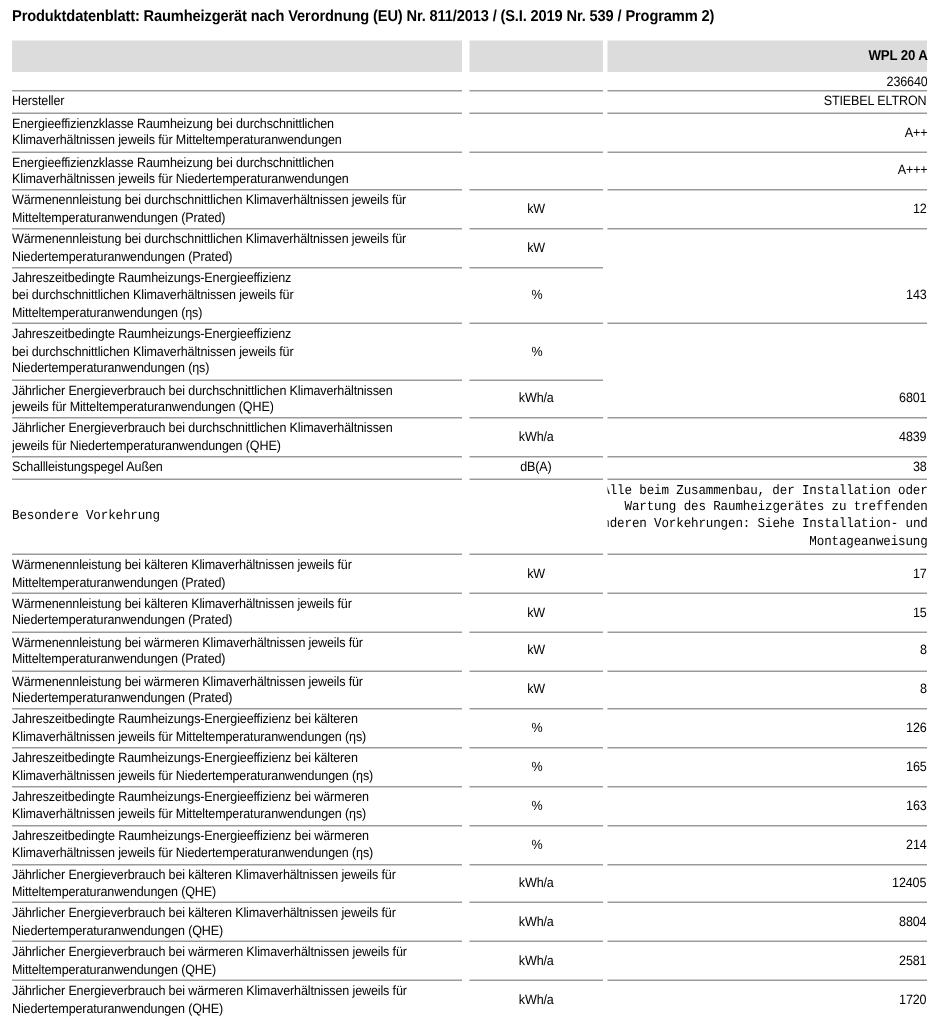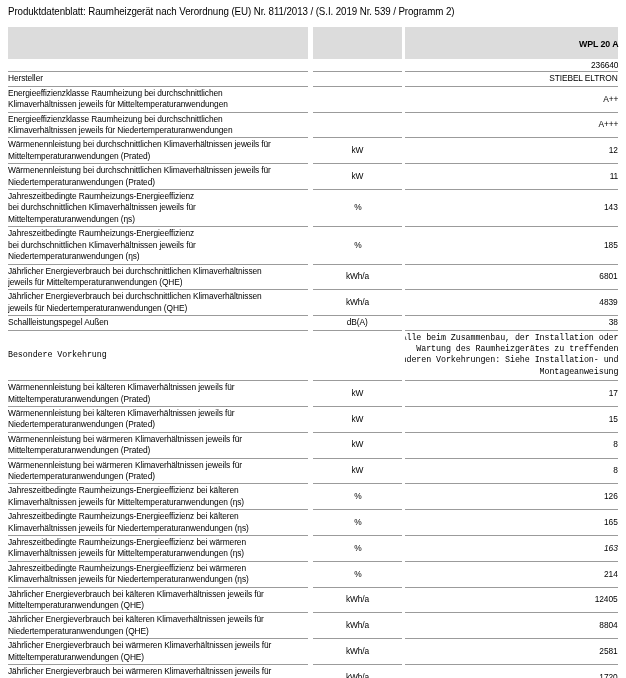--- a/index.html
+++ b/index.html
@@ -5,23 +5,23 @@
   html,body { margin:0; padding:0; }
   body {
     width:626px; height:678px; box-sizing:border-box;
     padding:6px 8px 0 8px;
     background:#ffffff; color:#000000;
     font-family:"Liberation Sans","DejaVu Sans",sans-serif;
     font-size:9px; line-height:11.4px; letter-spacing:-0.1px;
     overflow:hidden;
   }
   .sq { display:inline-block; transform:scaleX(0.93); transform-origin:0 50%; white-space:pre; }
-  .title { font-size:10.5px; font-weight:normal; margin-bottom:10px; white-space:pre; overflow:hidden; }
-
-  .head-row { display:flex; height:32px; }
+  .title { font-size:10.5px; font-weight:bold; margin-bottom:10px; white-space:pre; overflow:hidden; }
+
+  .head-row { display:flex; height:21px; }
   .hc { background:#dcdcdc; }
   .h1 { width:300px; margin-right:5px; }
   .h2 { width:89px; margin-right:3px; }
   .h3 { flex:1; display:flex; align-items:center; justify-content:flex-end; font-weight:bold; font-size:9.5px; }
   .h3 .sq { transform-origin:100% 50%; }
 
   .row { display:flex; }
   .c { border-bottom:1px solid #9b9b9b; box-sizing:border-box; min-height:13px; }
   .c1 { width:300px; margin-right:5px; padding:1px 0; overflow:hidden; }
   .c2 { width:89px; margin-right:3px; display:flex; align-items:center; justify-content:center; }
@@ -91,44 +91,38 @@
       <div class="c c3" style="border-bottom-color: rgb(155, 155, 155);">
         <span class="sq">12</span>
       </div>
     </div>
     <div class="row">
       <div class="c c1" style="border-bottom-color: rgb(155, 155, 155);"><span class="sq">Wärmenennleistung bei durchschnittlichen Klimaverhältnissen jeweils für
 Niedertemperaturanwendungen (Prated)</span></div>
       <div class="c c2" style="border-bottom-color: rgb(155, 155, 155);">
         <span class="sq">kW</span>
       </div>
-      <div class="c c3" style="border-bottom-color: rgb(155, 155, 155);">
-        <span class="sq">11</span>
-      </div>
     </div>
     <div class="row">
       <div class="c c1" style="border-bottom-color: rgb(155, 155, 155);"><span class="sq">Jahreszeitbedingte Raumheizungs-Energieeffizienz
 bei durchschnittlichen Klimaverhältnissen jeweils für
 Mitteltemperaturanwendungen (ηs)</span></div>
       <div class="c c2" style="border-bottom-color: rgb(155, 155, 155);">
         <span class="sq">%</span>
       </div>
       <div class="c c3" style="border-bottom-color: rgb(155, 155, 155);">
         <span class="sq">143</span>
       </div>
     </div>
     <div class="row">
       <div class="c c1" style="border-bottom-color: rgb(155, 155, 155);"><span class="sq">Jahreszeitbedingte Raumheizungs-Energieeffizienz
 bei durchschnittlichen Klimaverhältnissen jeweils für
 Niedertemperaturanwendungen (ηs)</span></div>
       <div class="c c2" style="border-bottom-color: rgb(155, 155, 155);">
         <span class="sq">%</span>
-      </div>
-      <div class="c c3" style="border-bottom-color: rgb(155, 155, 155);">
-        <span class="sq">185</span>
       </div>
     </div>
     <div class="row">
       <div class="c c1" style="border-bottom-color: rgb(155, 155, 155);"><span class="sq">Jährlicher Energieverbrauch bei durchschnittlichen Klimaverhältnissen
 jeweils für Mitteltemperaturanwendungen (QHE)</span></div>
       <div class="c c2" style="border-bottom-color: rgb(155, 155, 155);">
         <span class="sq">kWh/a</span>
       </div>
       <div class="c c3" style="border-bottom-color: rgb(155, 155, 155);">
         <span class="sq">6801</span>
@@ -226,21 +220,21 @@
       <div class="c c3" style="border-bottom-color: rgb(155, 155, 155);">
         <span class="sq">165</span>
       </div>
     </div>
     <div class="row">
       <div class="c c1" style="border-bottom-color: rgb(155, 155, 155);"><span class="sq">Jahreszeitbedingte Raumheizungs-Energieeffizienz bei wärmeren
 Klimaverhältnissen jeweils für Mitteltemperaturanwendungen (ηs)</span></div>
       <div class="c c2" style="border-bottom-color: rgb(155, 155, 155);">
         <span class="sq">%</span>
       </div>
-      <div class="c c3" style="border-bottom-color: rgb(155, 155, 155); font-style: italic;">
+      <div class="c c3" style="border-bottom-color: rgb(155, 155, 155);">
         <span class="sq">163</span>
       </div>
     </div>
     <div class="row">
       <div class="c c1" style="border-bottom-color: rgb(155, 155, 155);"><span class="sq">Jahreszeitbedingte Raumheizungs-Energieeffizienz bei wärmeren
 Klimaverhältnissen jeweils für Niedertemperaturanwendungen (ηs)</span></div>
       <div class="c c2" style="border-bottom-color: rgb(155, 155, 155);">
         <span class="sq">%</span>
       </div>
       <div class="c c3" style="border-bottom-color: rgb(155, 155, 155);">

